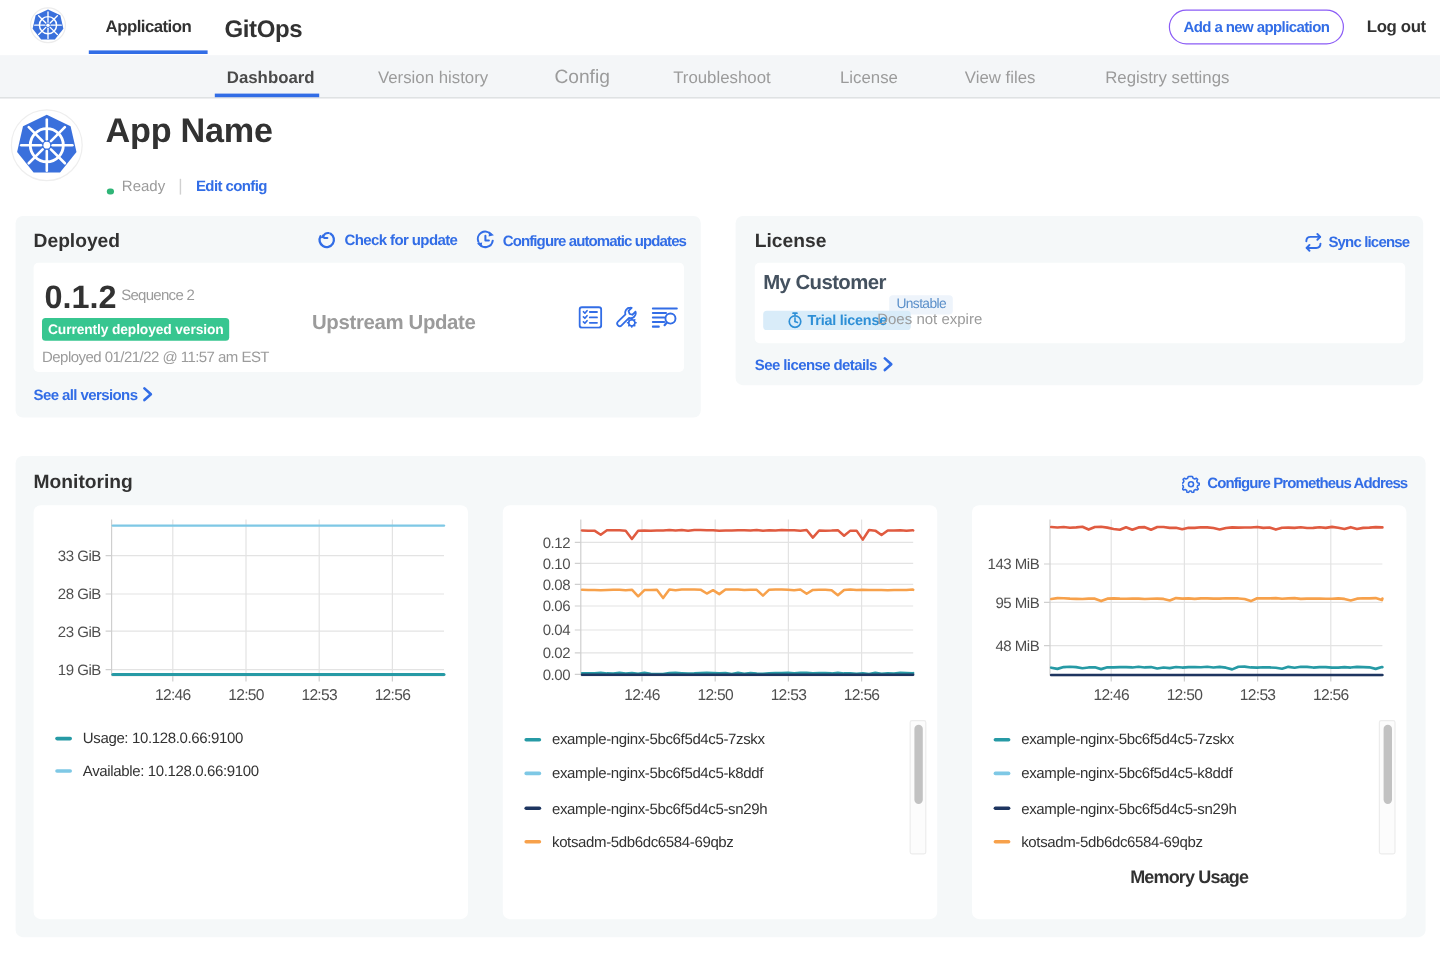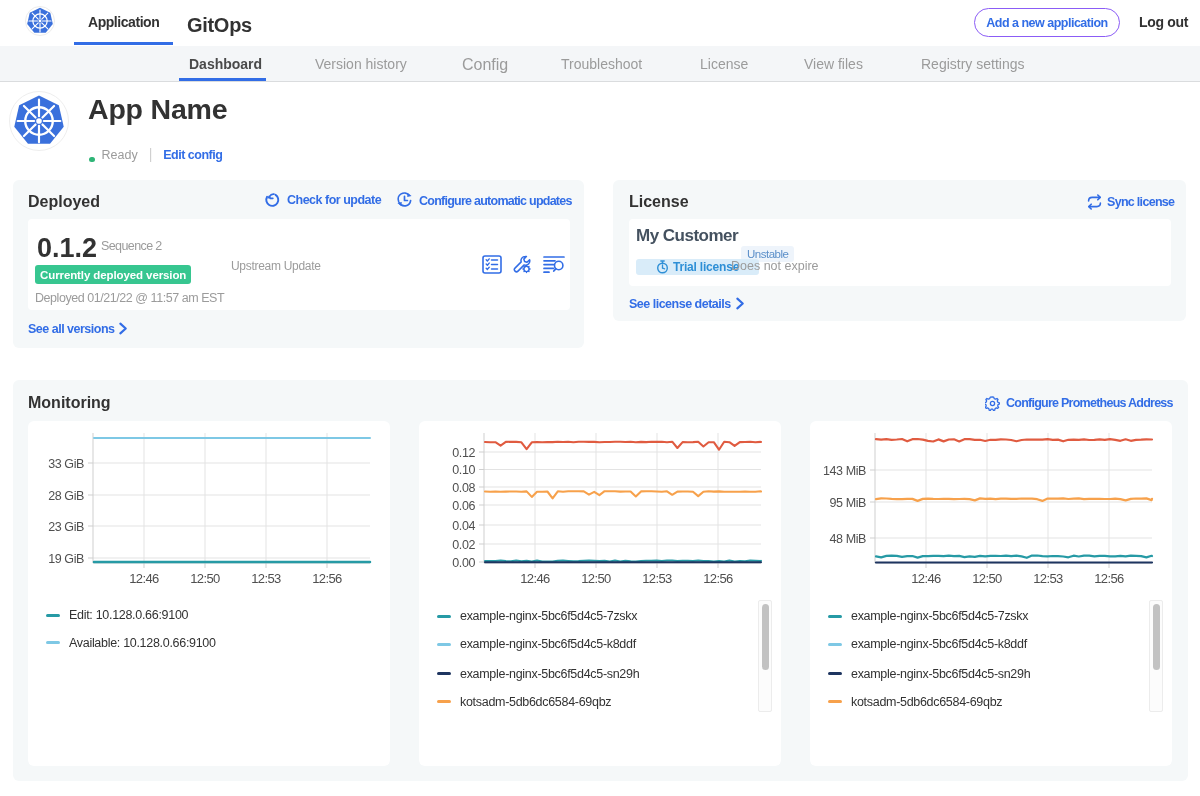--- a/index.html
+++ b/index.html
@@ -82,21 +82,21 @@
       <polygon points="5.3,15.1 1.4,12.0 5.8,11.0" fill="#326de6"></polygon>
       <path d="M 8.5 5.4 L 8.5 9.5 L 11.4 9.5" stroke="#326de6" stroke-width="1.7" stroke-linecap="round" stroke-linejoin="round"></path>
     </svg>
     <span class="link" style="margin-left:6px;letter-spacing:-0.75px">Configure automatic updates</span>
   </div>
 <div class="abs" style="left:28px;top:219px;width:542px;height:91px;background:#fff;border-radius:4px"></div>
 <div class="abs" style="left:37px;top:233px;font-size:27px;font-weight:bold;color:#323232">0.1.2</div>
 <div class="abs" style="left:101px;top:239px;font-size:12.5px;color:#9b9b9b;letter-spacing:-0.6px">Sequence 2</div>
 <div class="abs" style="left:35px;top:265px;height:19px;background:#37c690;border-radius:3px;display:flex;align-items:center;padding:0 5px;font-size:11.5px;font-weight:bold;color:#fff;letter-spacing:-0.1px">Currently deployed version</div>
 <div class="abs" style="left:35px;top:291px;font-size:12.5px;color:#9b9b9b;letter-spacing:-0.45px">Deployed 01/21/22 @ 11:57 am EST</div>
-<div class="abs" style="left:231px;top:259px;font-size:12px;font-weight:normal;color:#9b9b9b;letter-spacing:-0.3px">Upstream Update</div>
+<div class="abs" style="left:260px;top:259px;font-size:17px;font-weight:bold;color:#9b9b9b;letter-spacing:-0.3px">Upstream Update</div>
 <div class="abs" style="left:482px;top:255px;display:flex;align-items:center;gap:11px">
     <svg width="20" height="19" viewBox="0 0 20 19" fill="none">
       <rect x="1" y="1" width="18" height="17" rx="2" stroke="#326de6" stroke-width="1.6"></rect>
       <path d="M4.2 4.8 L5.4 6 L7.2 3.9" stroke="#326de6" stroke-width="1.4" stroke-linecap="round" stroke-linejoin="round"></path>
       <path d="M4.2 9 L5.4 10.2 L7.2 8.1" stroke="#326de6" stroke-width="1.4" stroke-linecap="round" stroke-linejoin="round"></path>
       <path d="M4.2 13.2 L5.4 14.4 L7.2 12.3" stroke="#326de6" stroke-width="1.4" stroke-linecap="round" stroke-linejoin="round"></path>
       <line x1="9.5" y1="5" x2="15.5" y2="5" stroke="#326de6" stroke-width="1.5" stroke-linecap="round"></line>
       <line x1="9.5" y1="9.5" x2="15.5" y2="9.5" stroke="#326de6" stroke-width="1.5" stroke-linecap="round"></line>
       <line x1="9.5" y1="14" x2="15.5" y2="14" stroke="#326de6" stroke-width="1.5" stroke-linecap="round"></line>
     </svg>
@@ -195,21 +195,21 @@
       <text x="56" y="141.5" text-anchor="end" font-size="12.5" letter-spacing="-0.4" fill="#4f4f4f">19 GiB</text>
       <text x="116" y="162" text-anchor="middle" font-size="13" letter-spacing="-0.6" fill="#4f4f4f">12:46</text>
       <text x="177" y="162" text-anchor="middle" font-size="13" letter-spacing="-0.6" fill="#4f4f4f">12:50</text>
       <text x="238" y="162" text-anchor="middle" font-size="13" letter-spacing="-0.6" fill="#4f4f4f">12:53</text>
       <text x="299" y="162" text-anchor="middle" font-size="13" letter-spacing="-0.6" fill="#4f4f4f">12:56</text>
       <polyline points="66,17 342,17" fill="none" stroke="#7ec8e5" stroke-width="2" stroke-linejoin="round" stroke-linecap="round"></polyline>
       <polyline points="66,141 342,141" fill="none" stroke="#269aa5" stroke-width="2.5" stroke-linejoin="round" stroke-linecap="round"></polyline>
     </svg>
     <div style="position:absolute;left:18px;top:187px;display:flex;align-items:center">
       <span style="display:inline-block;width:14px;height:3px;border-radius:2px;background:#269aa5"></span>
-      <span style="margin-left:9px;font-size:12.5px;color:#323232;letter-spacing:-0.3px">Edit: 10.128.0.66:9100</span>
+      <span style="margin-left:9px;font-size:12.5px;color:#323232;letter-spacing:-0.3px">Usage: 10.128.0.66:9100</span>
     </div>
     <div style="position:absolute;left:18px;top:214.5px;display:flex;align-items:center">
       <span style="display:inline-block;width:14px;height:3px;border-radius:2px;background:#7ec8e5"></span>
       <span style="margin-left:9px;font-size:12.5px;color:#323232;letter-spacing:-0.3px">Available: 10.128.0.66:9100</span>
     </div>
   </div>
 <div style="position:absolute;left:419px;top:421px;width:362px;height:345px;background:#fff;border-radius:6px;">
     <svg width="362" height="172" viewBox="0 0 362 172" style="position:absolute;left:0;top:0">
       <line x1="65" y1="31" x2="342" y2="31" stroke="#e3e3e3" stroke-width="1"></line>
       <line x1="65" y1="48.5" x2="342" y2="48.5" stroke="#e3e3e3" stroke-width="1"></line>
@@ -313,13 +313,14 @@
       <span style="display:inline-block;width:14px;height:3px;border-radius:2px;background:#1e3560"></span>
       <span style="margin-left:9px;font-size:12.5px;color:#323232;letter-spacing:-0.3px">example-nginx-5bc6f5d4c5-sn29h</span>
     </div>
     <div style="position:absolute;left:18px;top:273.5px;display:flex;align-items:center">
       <span style="display:inline-block;width:14px;height:3px;border-radius:2px;background:#f7a14b"></span>
       <span style="margin-left:9px;font-size:12.5px;color:#323232;letter-spacing:-0.3px">kotsadm-5db6dc6584-69qbz</span>
     </div>
     <div style="position:absolute;right:9px;top:179px;width:14px;height:112px;background:#fcfcfc;border:1px solid #ececec;border-radius:2px">
       <div style="position:absolute;left:2.5px;top:3px;width:7px;height:66px;background:#c2c2c2;border-radius:4px"></div>
     </div>
+    <div style="position:absolute;left:0;width:362px;top:302px;text-align:center;font-size:15px;font-weight:bold;color:#323232;letter-spacing:-0.7px">Memory Usage</div>
   </div>
 
 </body></html>

